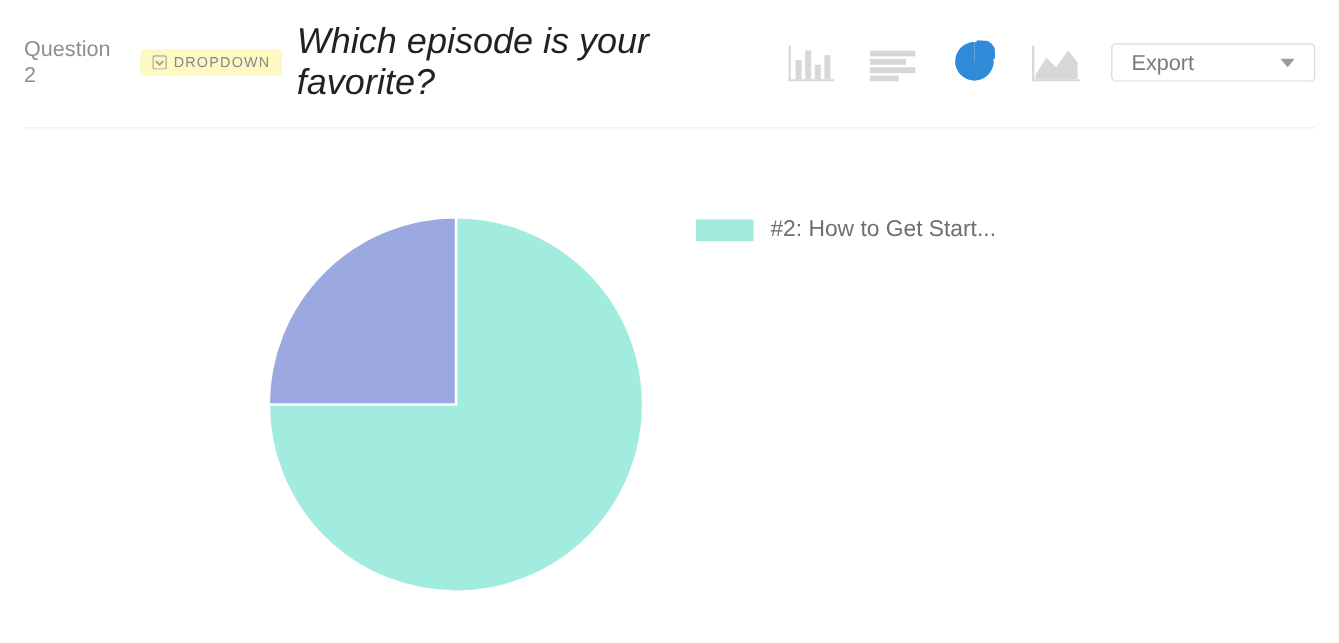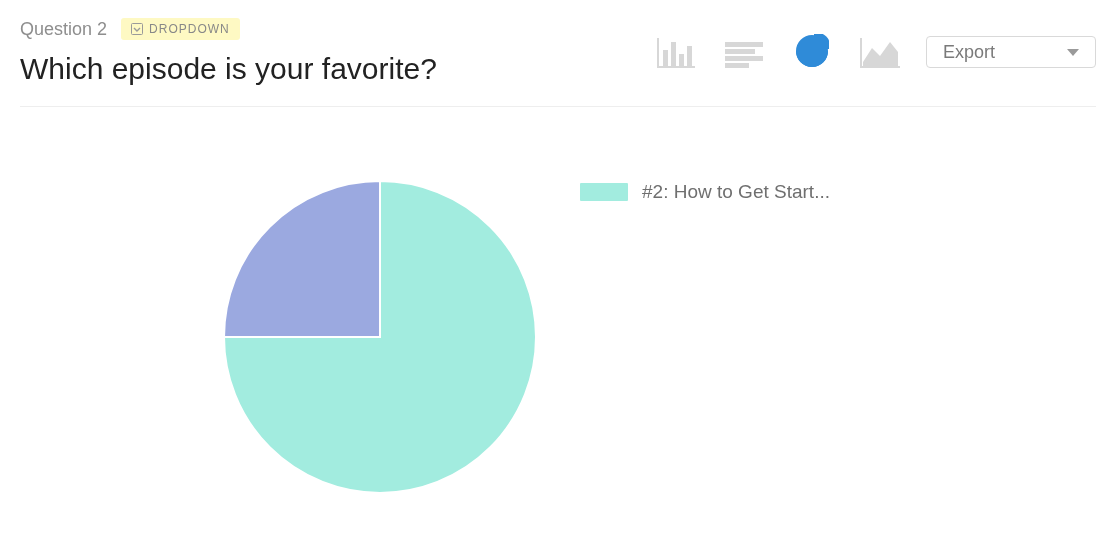--- a/index.html
+++ b/index.html
@@ -11,21 +11,21 @@
       padding: 18px 20px;
       color: #333;
     }
     .header-row {
       display: flex;
       justify-content: space-between;
       align-items: flex-start;
     }
     .header-left {
       display: flex;
-      flex-direction: column;
+      flex-direction: row;
       gap: 12px;
     }
     .question-meta {
       display: flex;
       align-items: center;
       gap: 14px;
     }
     .question-number {
       font-size: 18px;
       color: #8e8e8e;
@@ -41,20 +41,21 @@
       letter-spacing: 1px;
       padding: 4px 10px;
       border-radius: 3px;
       font-weight: 500;
     }
     .type-badge svg { display: block; }
     .question-title {
       font-size: 30px;
       font-weight: 400;
       color: #222;
+      font-style: italic;
     }
     .header-right {
       display: flex;
       align-items: center;
       gap: 26px;
       padding-top: 18px;
     }
     .chart-type-tabs {
       display: flex;
       align-items: flex-end;

